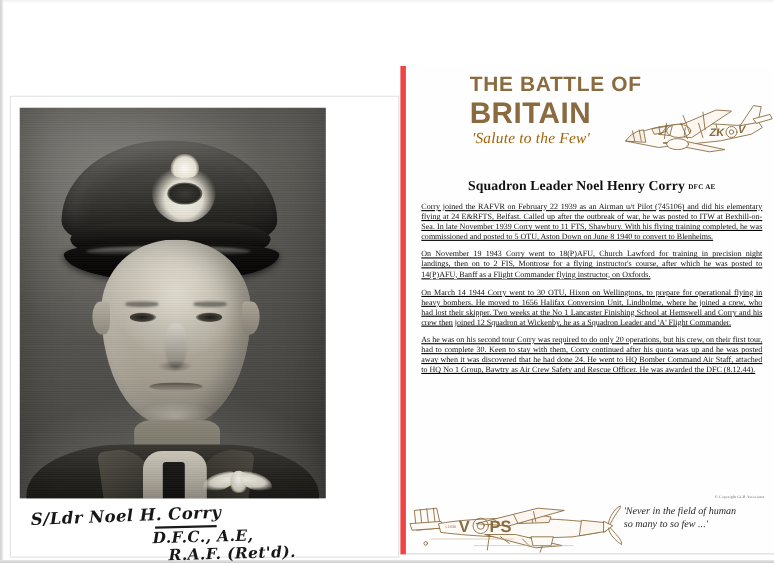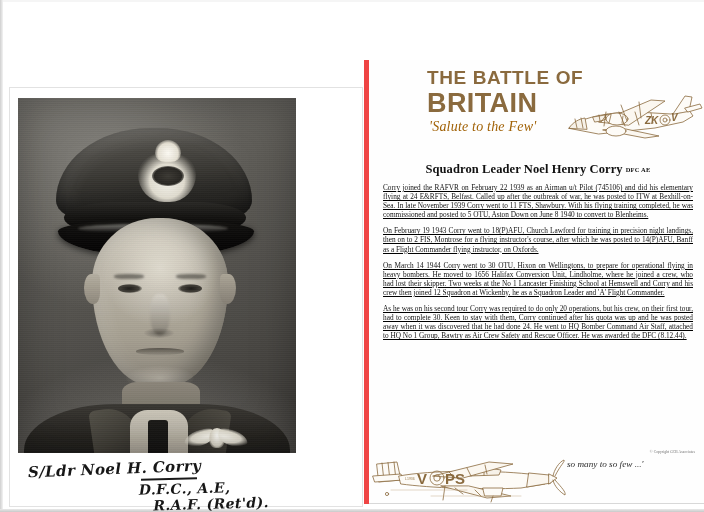--- a/index.html
+++ b/index.html
@@ -461,21 +461,21 @@
         </g>
       </svg>
     </div>
 
     <div id="officer-name">
       <span>Squadron Leader Noel Henry Corry</span><span class="post-noms">DFC AE</span>
     </div>
 
     <div id="body-text">
       <p class="para">Corry joined the RAFVR on February 22 1939 as an Airman u/t Pilot (745106) and did his elementary flying at 24 E&amp;RFTS, Belfast.  Called up after the outbreak of war, he was posted to ITW at Bexhill-on-Sea.  In late November 1939 Corry went to 11 FTS, Shawbury.  With his flying training completed, he was commissioned and posted to 5 OTU, Aston Down on June 8 1940 to convert to Blenheims.</p>
-      <p class="para">On February 19 1943 Corry went to 18(P)AFU, Church Lawford for training in precision night landings, then on to 2 FIS, Montrose for a flying instructor's course, after which he was posted to 14(P)AFU, Banff as a Flight Commander flying instructor, on Oxfords.</p>
+      <p class="para">On November 19 1943 Corry went to 18(P)AFU, Church Lawford for training in precision night landings, then on to 2 FIS, Montrose for a flying instructor's course, after which he was posted to 14(P)AFU, Banff as a Flight Commander flying instructor, on Oxfords.</p>
       <p class="para">On March 14 1944 Corry went to 30 OTU, Hixon on Wellingtons, to prepare for operational flying in heavy bombers. He moved to 1656 Halifax Conversion Unit, Lindholme, where he joined a crew, who had lost their skipper. Two weeks at the No 1 Lancaster Finishing School at Hemswell and Corry and his crew then joined 12 Squadron at Wickenby, he as a Squadron Leader and 'A' Flight Commander.</p>
       <p class="para">As he was on his second tour Corry was required to do only 20 operations, but his crew, on their first tour, had to complete 30.  Keen to stay with them, Corry continued after his quota was up and he was posted away when it was discovered that he had done 24.  He went to HQ Bomber Command Air Staff, attached to HQ No 1 Group, Bawtry as Air Crew Safety and Rescue Officer. He was awarded the DFC (8.12.44).</p>
     </div>
 
     <div id="copyright">© Copyright GCB Associates</div>
 
     <div id="footer">
       <svg id="footer-aircraft" viewBox="0 0 196 48">
         <g fill="none" stroke="#8a6a3e" stroke-width="0.8" stroke-linecap="round" stroke-linejoin="round">
 
@@ -512,20 +512,21 @@
           <g stroke="none" fill="#9c7c4c" font-family="'Liberation Sans', sans-serif" font-size="3.5">
             <text x="34" y="24">L1936</text>
           </g>
 
           <path d="M20 34 L 96 34 M60 40 L 150 40" stroke="#c4ae8e" stroke-width="0.5"></path>
           <circle cx="16" cy="38" r="1.6" stroke="#8a6a3e"></circle>
         </g>
       </svg>
 
       <div id="churchill-quote">
+        <div>'Never in the field of human</div>
         <div>so many to so few ...'</div>
       </div>
     </div>
 
     <div id="sheet-rule"></div>
   </div>
 
 </div>
 
 </body></html>

